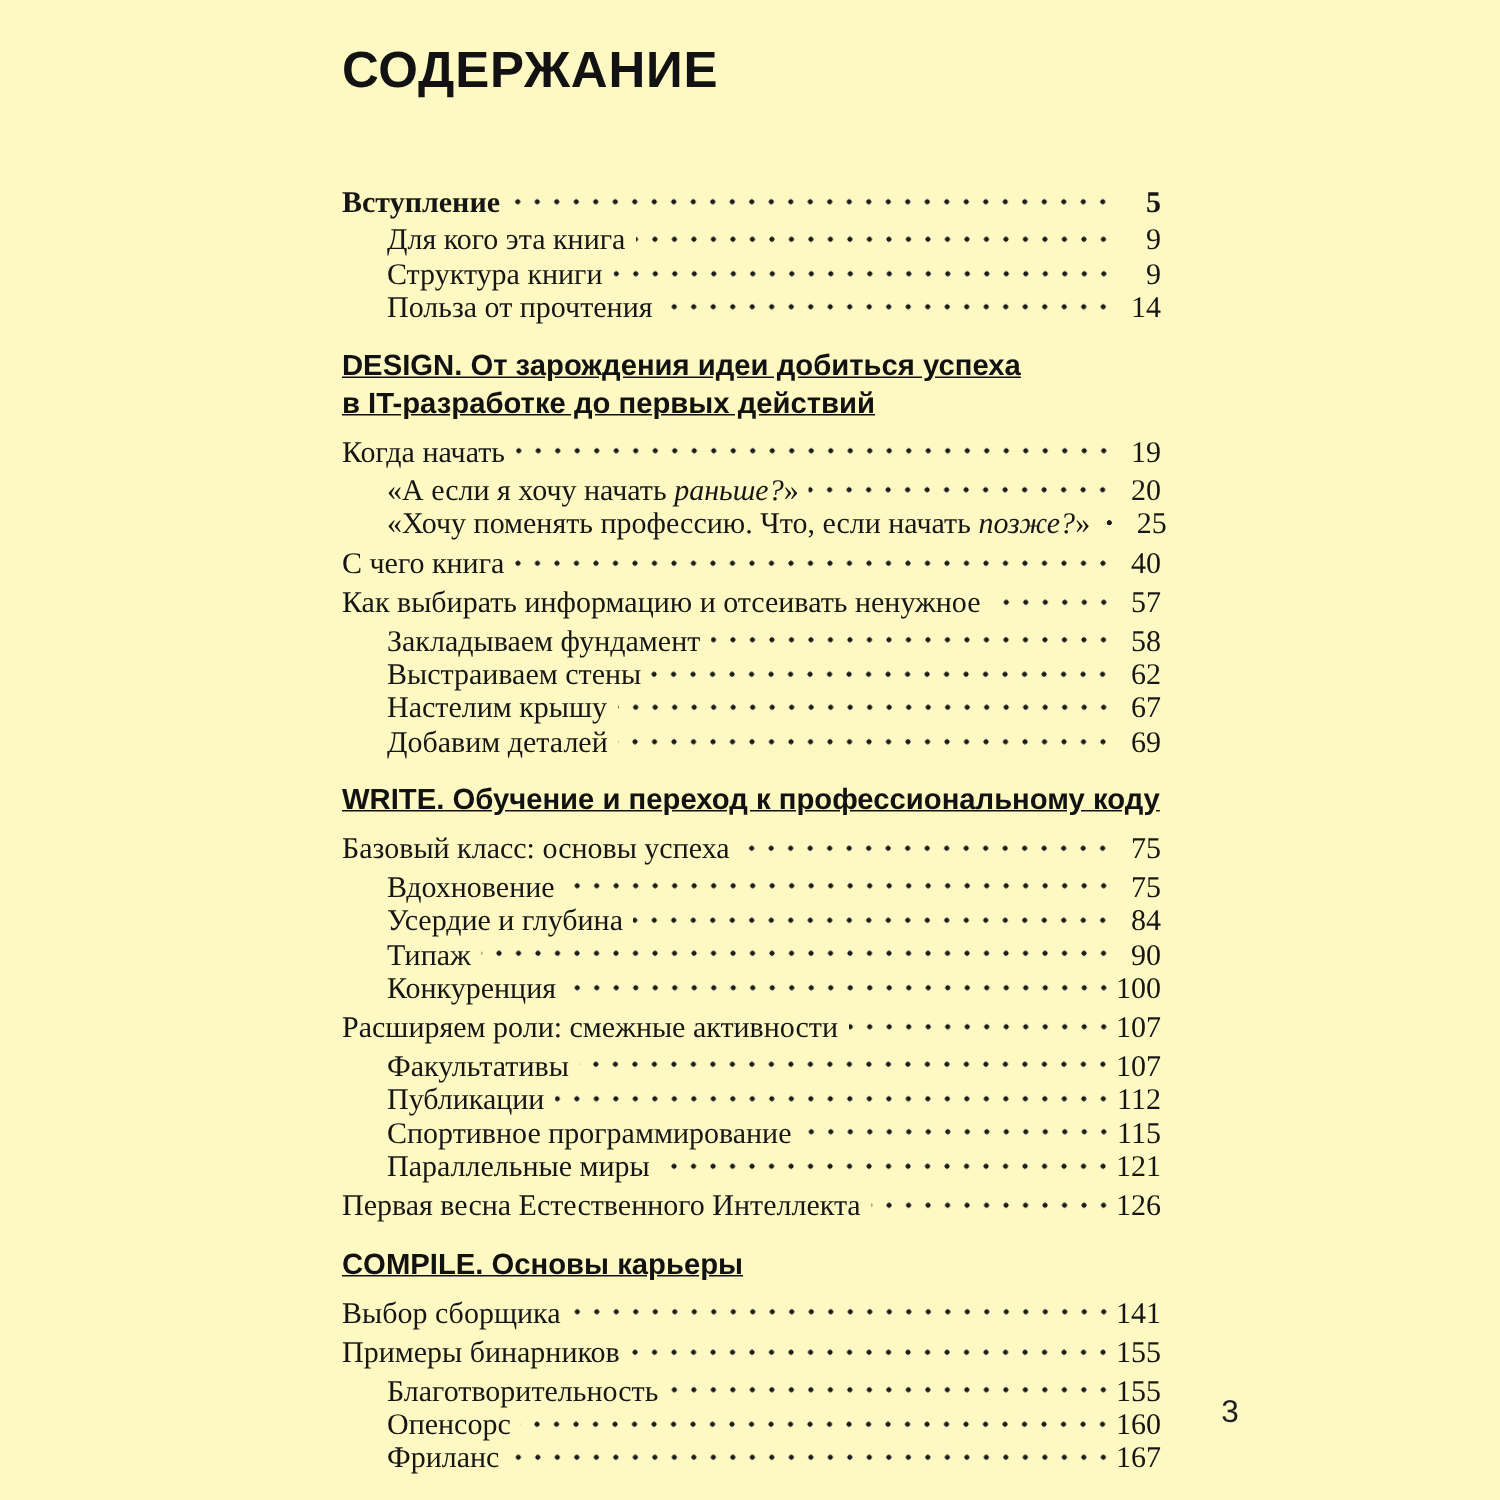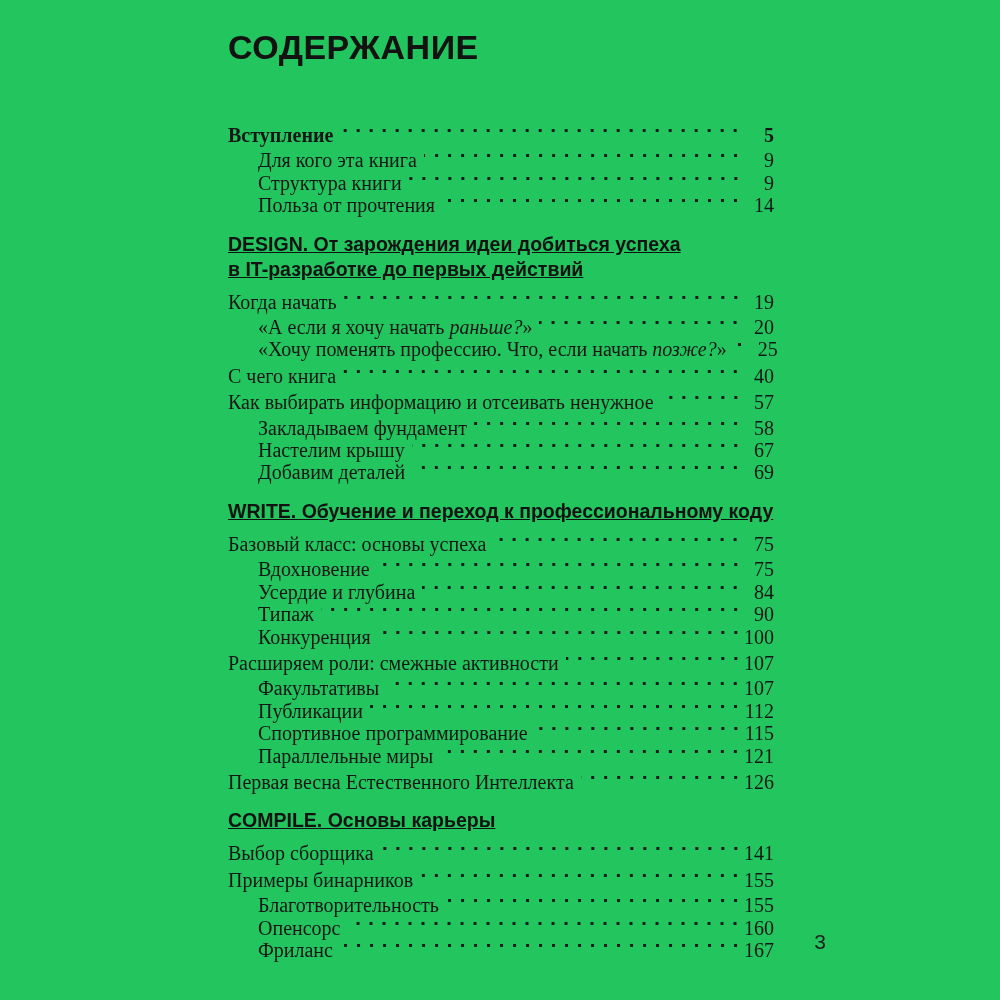--- a/index.html
+++ b/index.html
@@ -4,21 +4,21 @@
 <style>
   html, body { margin: 0; padding: 0; }
   body {
     width: 1000px; height: 1000px;
     background: #ffffff;
     font-family: "Liberation Serif", serif;
     color: #161616;
     position: relative;
     overflow: hidden;
   }
-  .page { position: absolute; inset: 0; background: #22c55e; }
+  .page { position: absolute; inset: 0; background: #fef9c3; }
 
   .page-title {
     position: absolute;
     left: 228px; top: 28px;
     margin: 0;
     font-family: "Liberation Sans", sans-serif;
     font-weight: 700;
     font-size: 34px;
     letter-spacing: 0.5px;
     color: #121212;
@@ -35,21 +35,21 @@
     font-weight: 700;
     font-size: 19.5px;
     line-height: 25px;
     margin: 15px 0 9px 0;
     color: #121212;
     text-decoration: underline;
   }
 
   .entry {
     display: flex;
-    align-items: flex-start;
+    align-items: center;
     font-size: 20px;
     line-height: 22.4px;
   }
   .entry.lv0 { margin: 4px 0 3px 0; }
   .entry.lv1 { padding-left: 30px; }
   .entry.bold { font-weight: bold; }
   .entry-title { white-space: nowrap; }
   .entry-title .it { font-style: italic; }
 
   .dots {
@@ -133,20 +133,25 @@
         <span class="entry-title">Как выбирать информацию и отсеивать ненужное</span>
         <span class="dots"></span>
         <span class="pagenum">57</span>
       </div>
       <div class="entry lv1">
         <span class="entry-title">Закладываем фундамент</span>
         <span class="dots"></span>
         <span class="pagenum">58</span>
       </div>
       <div class="entry lv1">
+        <span class="entry-title">Выстраиваем стены</span>
+        <span class="dots"></span>
+        <span class="pagenum">62</span>
+      </div>
+      <div class="entry lv1">
         <span class="entry-title">Настелим крышу</span>
         <span class="dots"></span>
         <span class="pagenum">67</span>
       </div>
       <div class="entry lv1">
         <span class="entry-title">Добавим деталей</span>
         <span class="dots"></span>
         <span class="pagenum">69</span>
       </div>
       <div class="group-heading">

